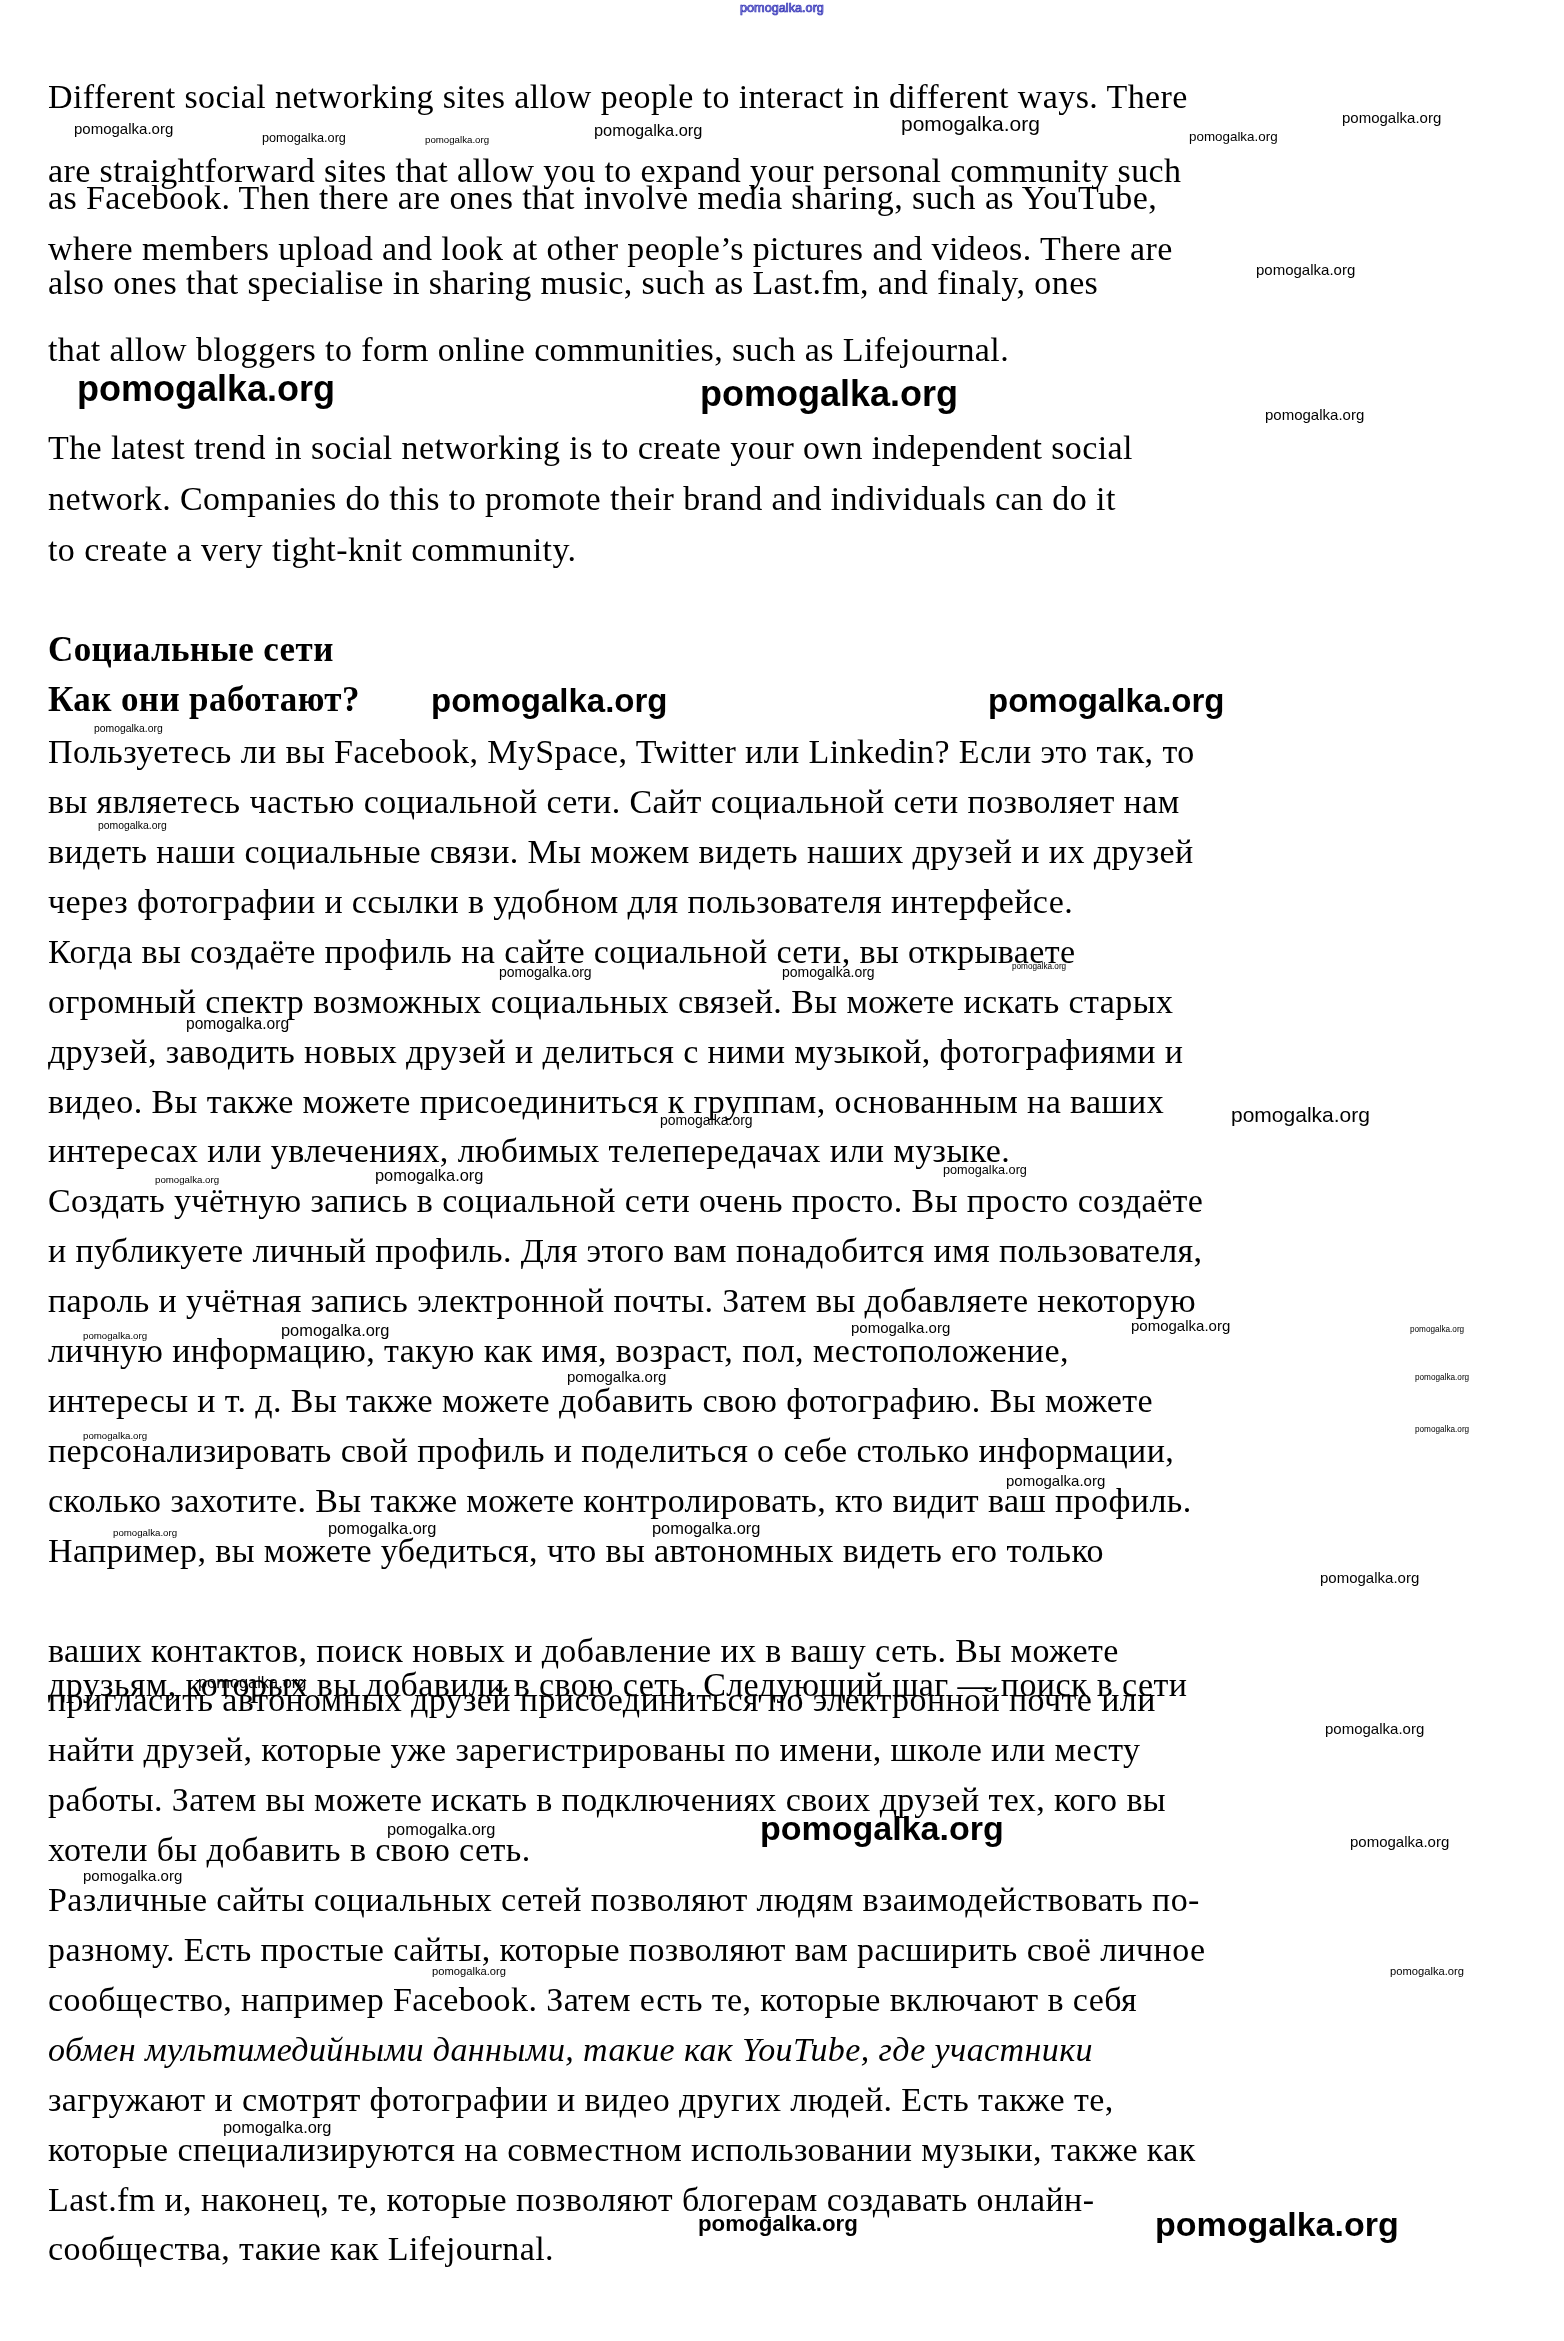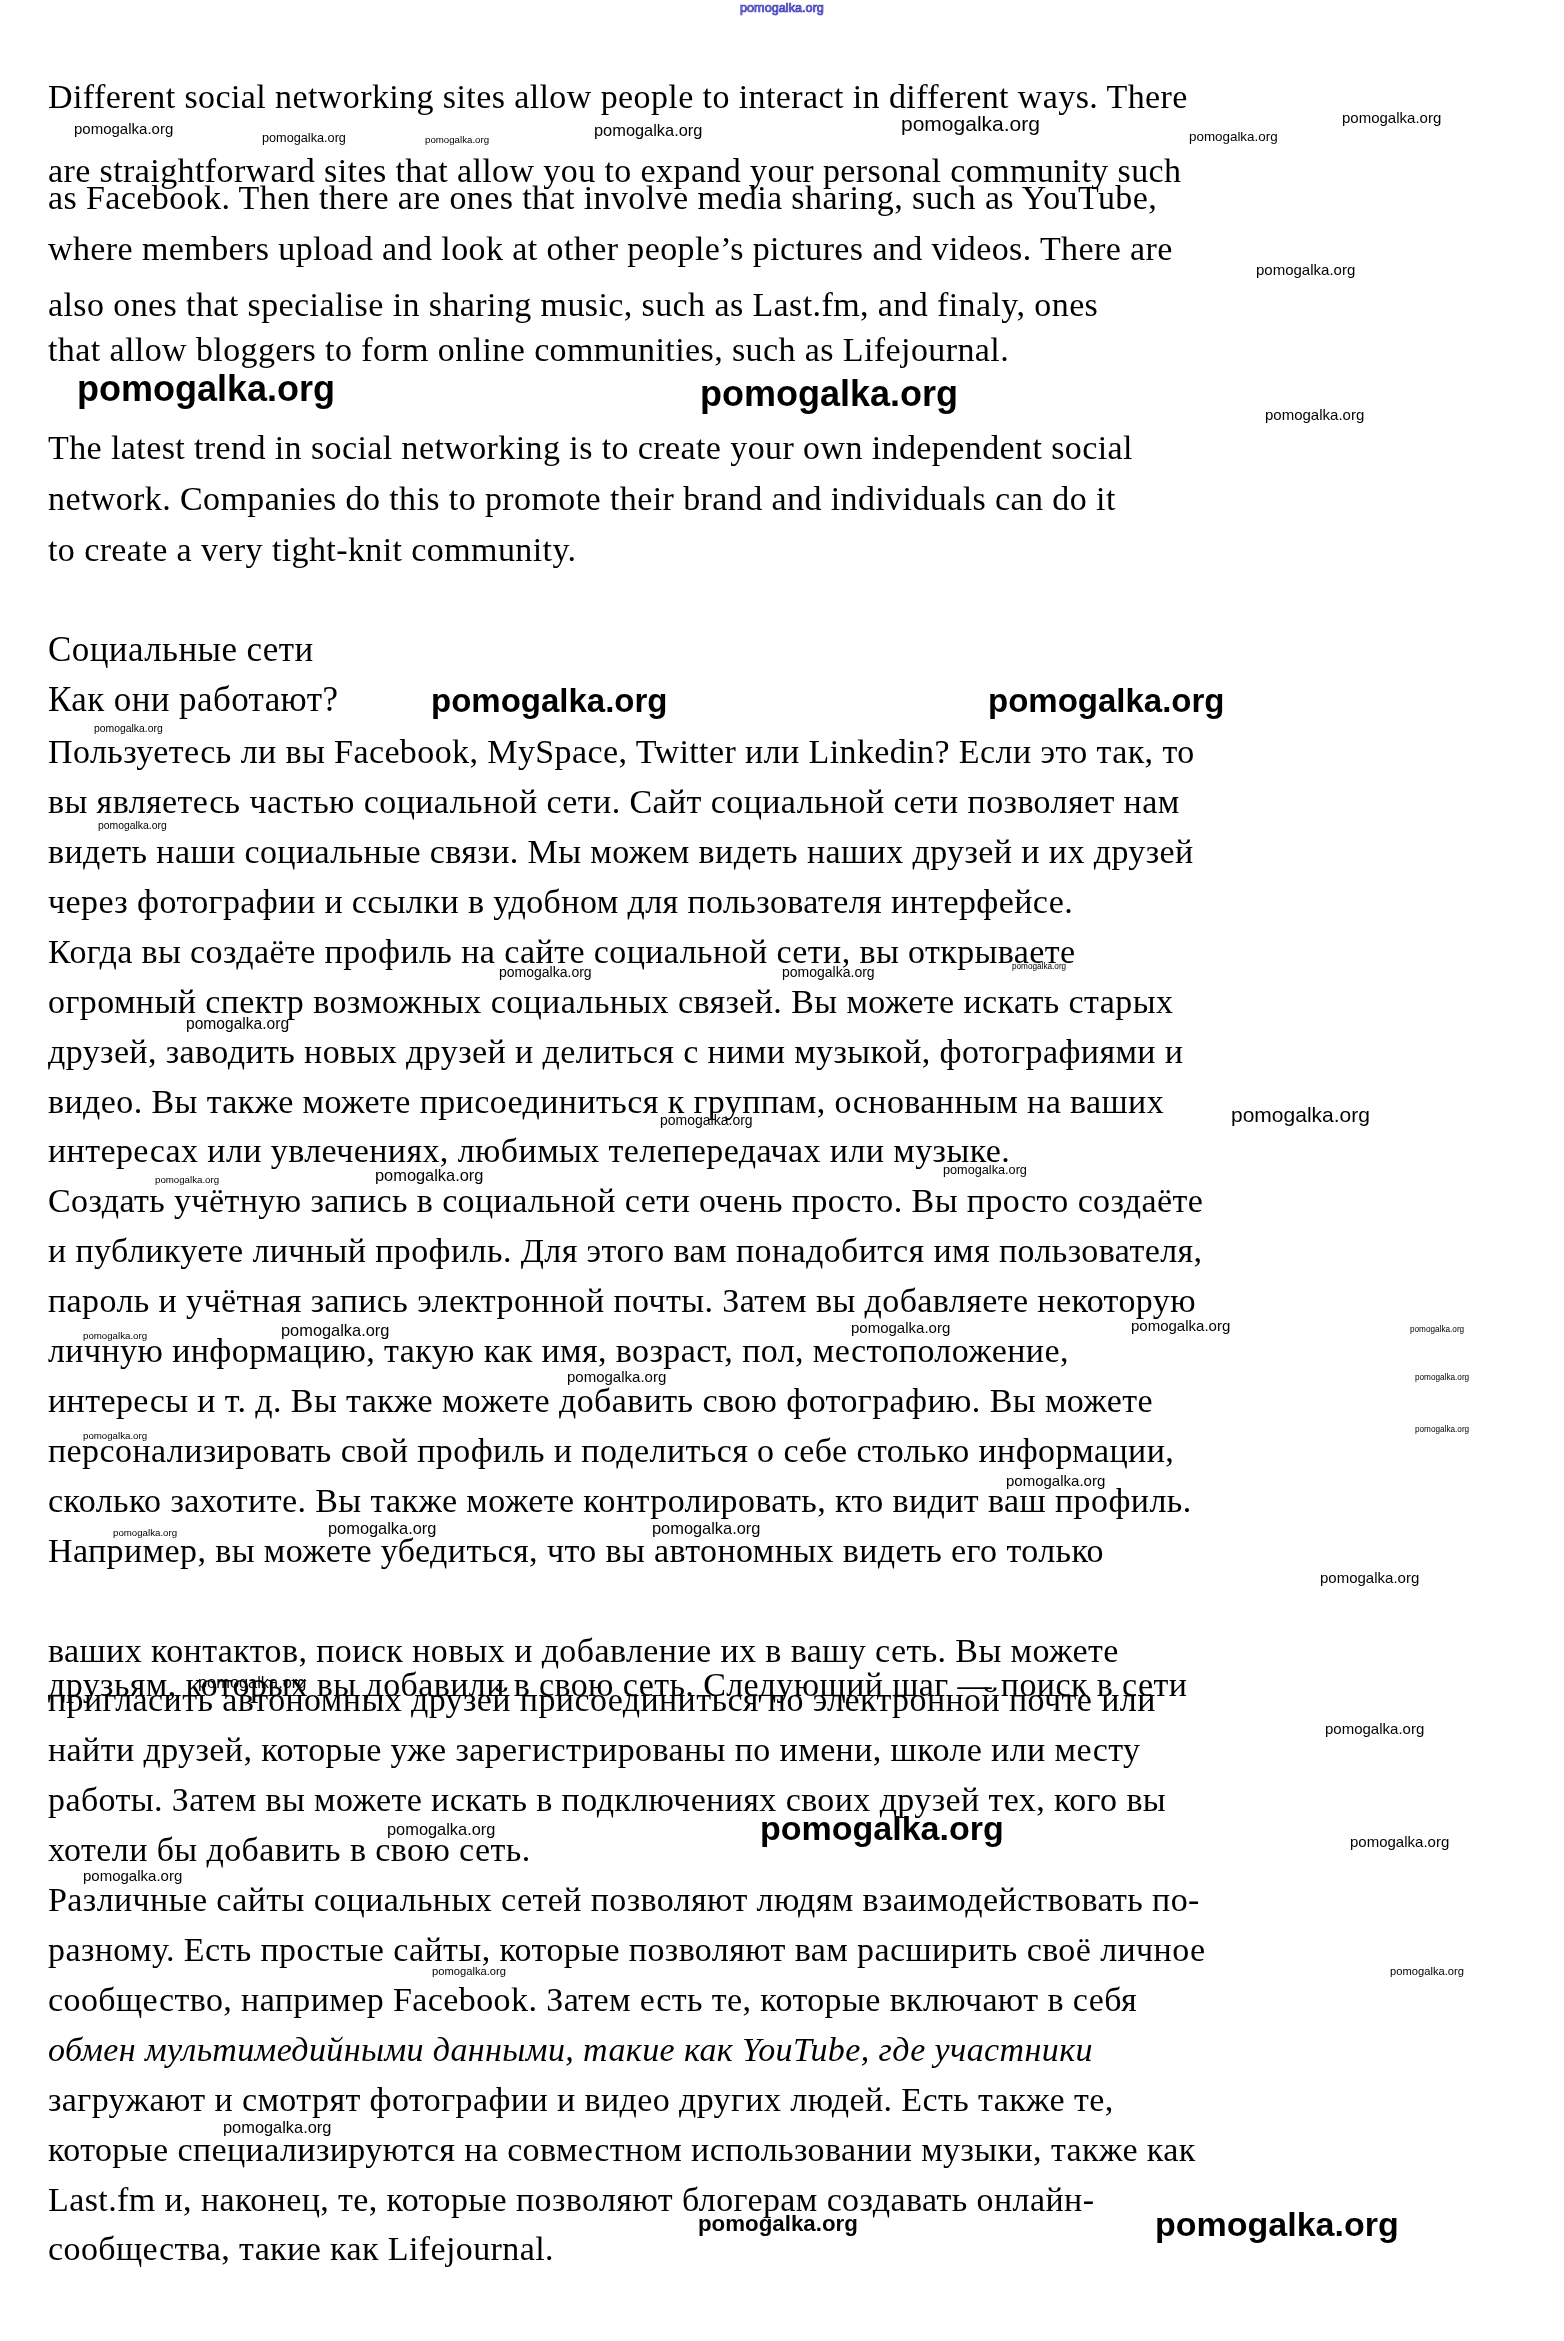--- a/index.html
+++ b/index.html
@@ -5,21 +5,21 @@
   html,body{margin:0;padding:0;background:#ffffff;}
   .page{position:relative;width:1564px;height:2342px;background:#ffffff;overflow:hidden;}
   .line{
     position:absolute;left:48px;white-space:nowrap;line-height:1;
     font-family:"Liberation Serif","DejaVu Serif",serif;
     font-size:34px;color:#000;letter-spacing:0.4px;
   }
   .heading{
     position:absolute;left:48px;margin:0;white-space:nowrap;line-height:1;
     font-family:"Liberation Serif","DejaVu Serif",serif;
-    font-size:35px;font-weight:normal;color:#000;letter-spacing:0.4px;text-align:right;
+    font-size:35px;font-weight:bold;color:#000;letter-spacing:0.4px;text-align:right;
   }
   .wm{
     position:absolute;white-space:nowrap;line-height:1;
     font-family:"Liberation Sans","DejaVu Sans",sans-serif;
     color:#000;
   }
   .wm.bold{font-weight:bold;}
   .wm.blue{
     color:#9d9ddd;
     -webkit-text-stroke:0.7px #3d3dbb;
@@ -28,21 +28,21 @@
 </style>
 </head>
 <body>
 
 <div class="page">
   <div id="lines-en1">
       <div class="line" style="top: 80px;">Different social networking sites allow people to interact in different ways. There</div>
       <div class="line" style="top: 140px; margin-top: 14px;">are straightforward sites that allow you to expand your personal community such</div>
       <div class="line" style="top: 181px;">as Facebook. Then there are ones that involve media sharing, such as YouTube,</div>
       <div class="line" style="top: 232px;">where members upload and look at other people’s pictures and videos. There are</div>
-      <div class="line" style="top: 288px;">also ones that specialise in sharing music, such as Last.fm, and finaly, ones</div>
+      <div class="line" style="top: 266px;">also ones that specialise in sharing music, such as Last.fm, and finaly, ones</div>
       <div class="line" style="top: 333px;">that allow bloggers to form online communities, such as Lifejournal.</div>
     </div>
   <div id="lines-en2">
       <div class="line" style="top: 431px;">The latest trend in social networking is to create your own independent social</div>
       <div class="line" style="top: 482px;">network. Companies do this to promote their brand and individuals can do it</div>
       <div class="line" style="top: 533px;">to create a very tight-knit community.</div>
     </div>
   <h2 class="heading" style="top:632px;">Социальные сети</h2>
   <h2 class="heading" style="top:682px;">Как они работают?</h2>
   <div id="lines-ru">

